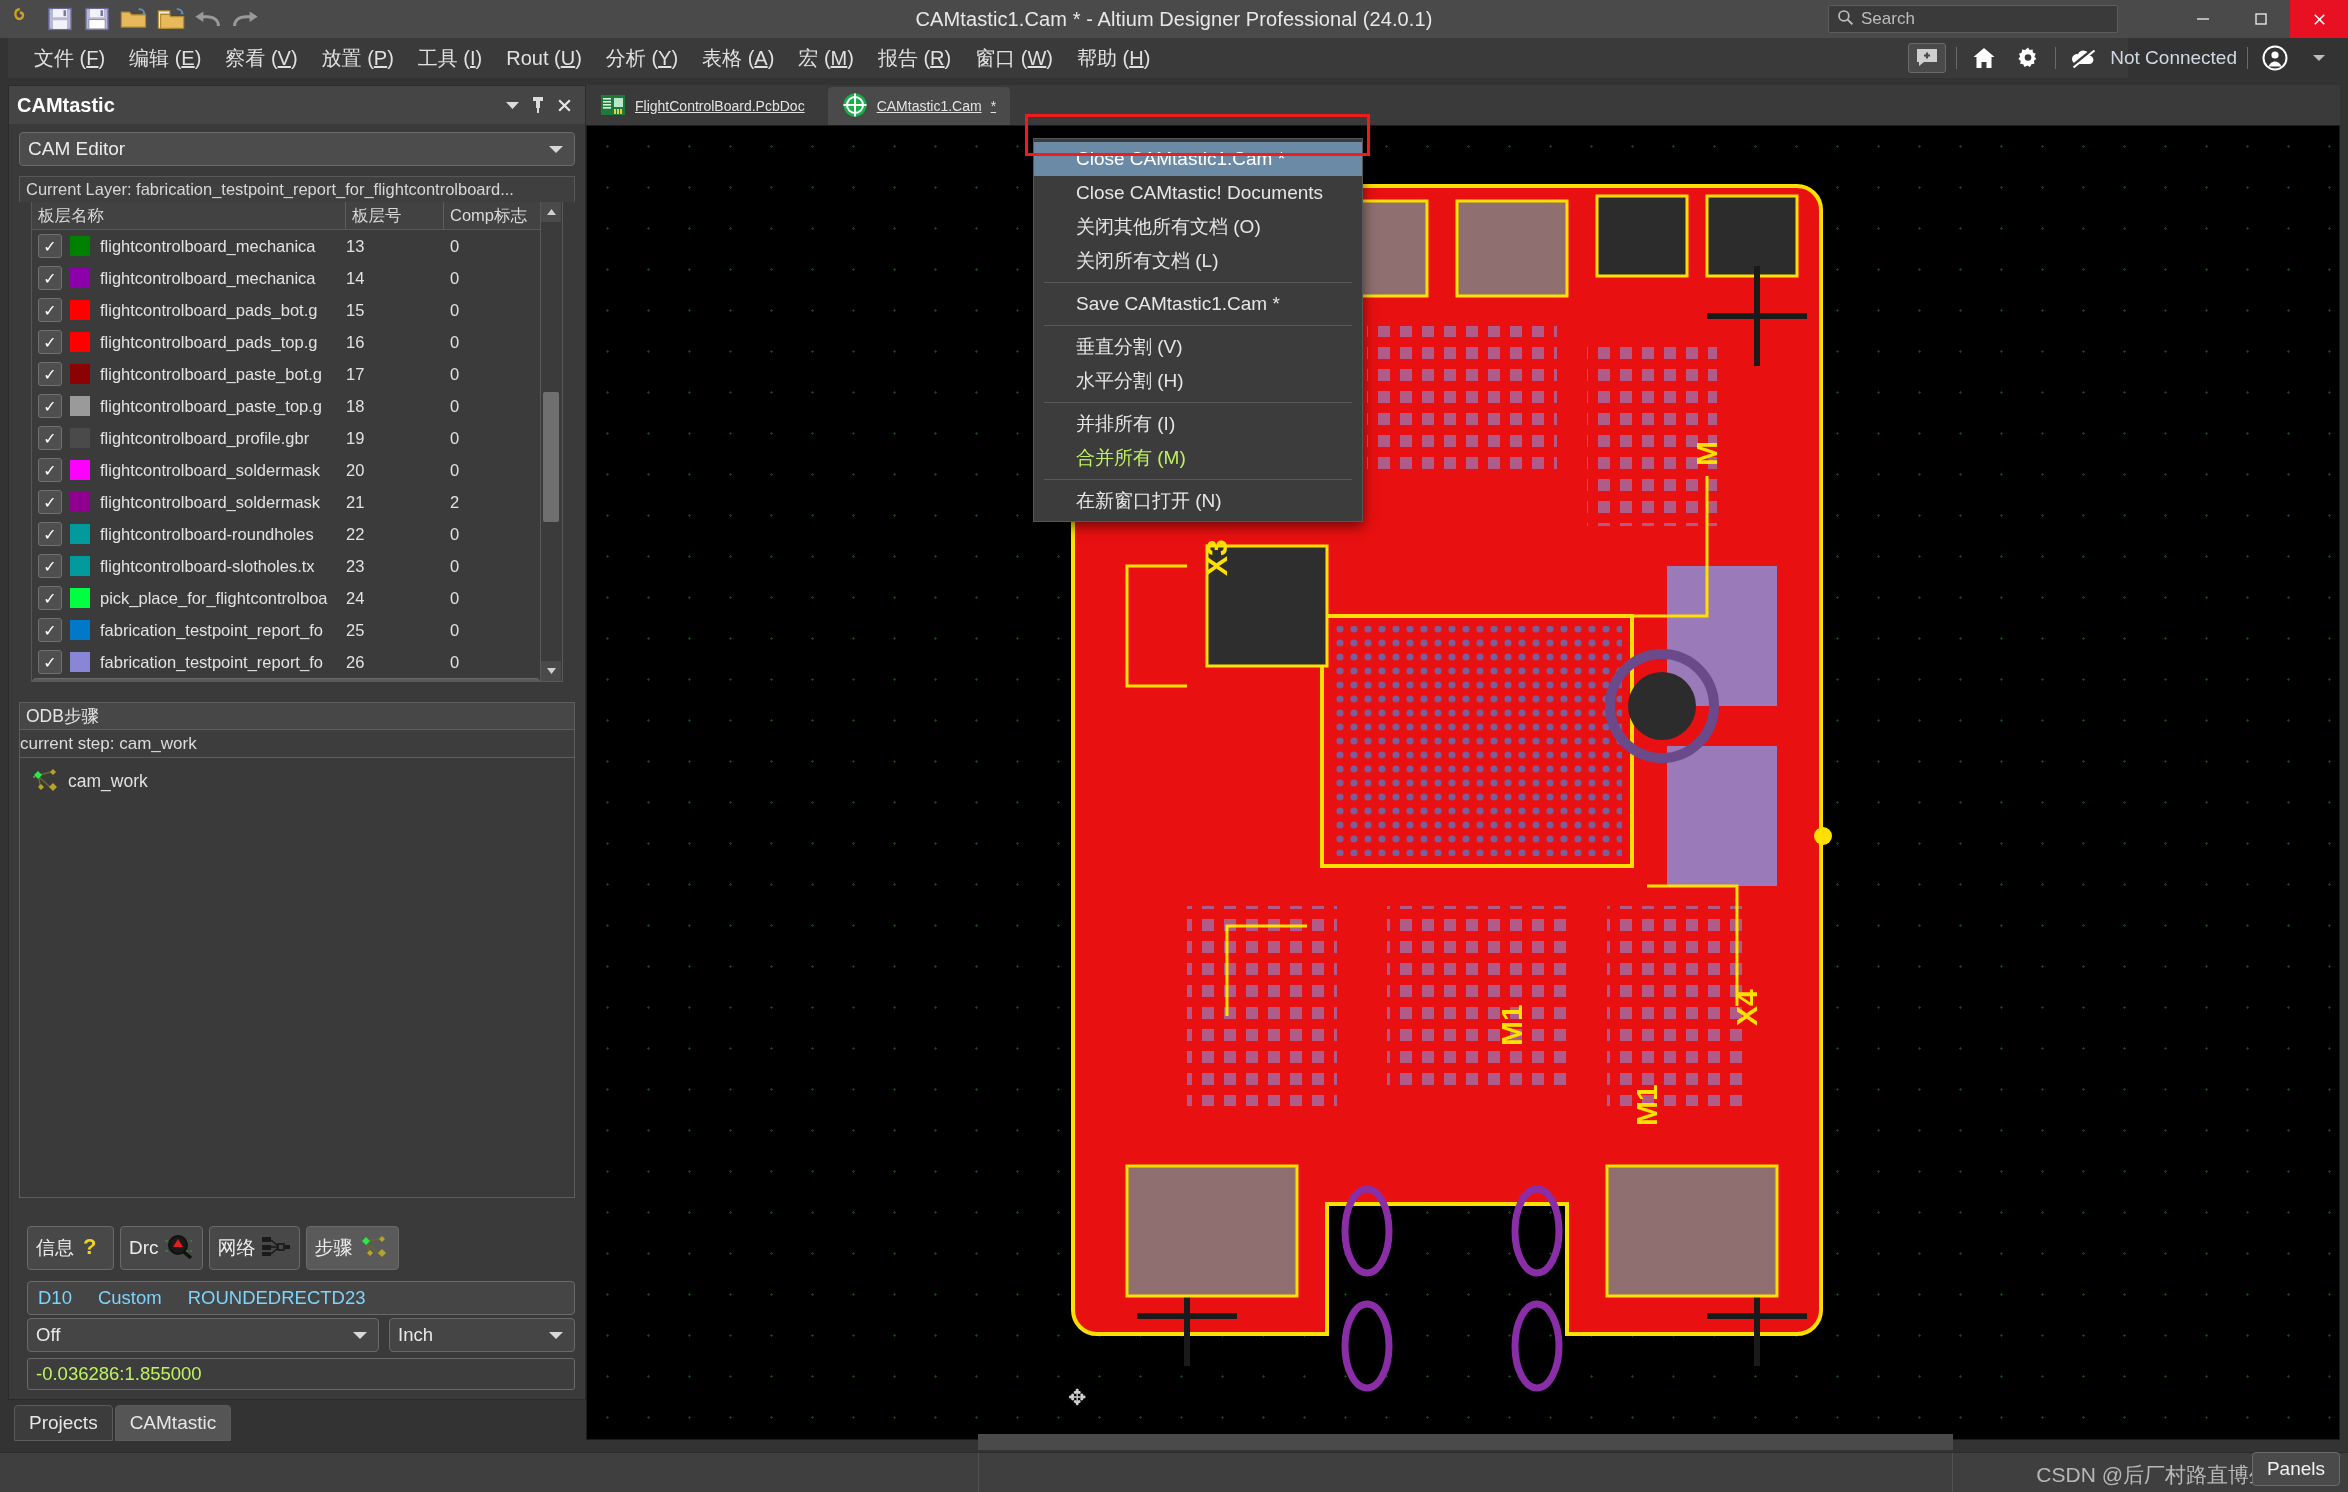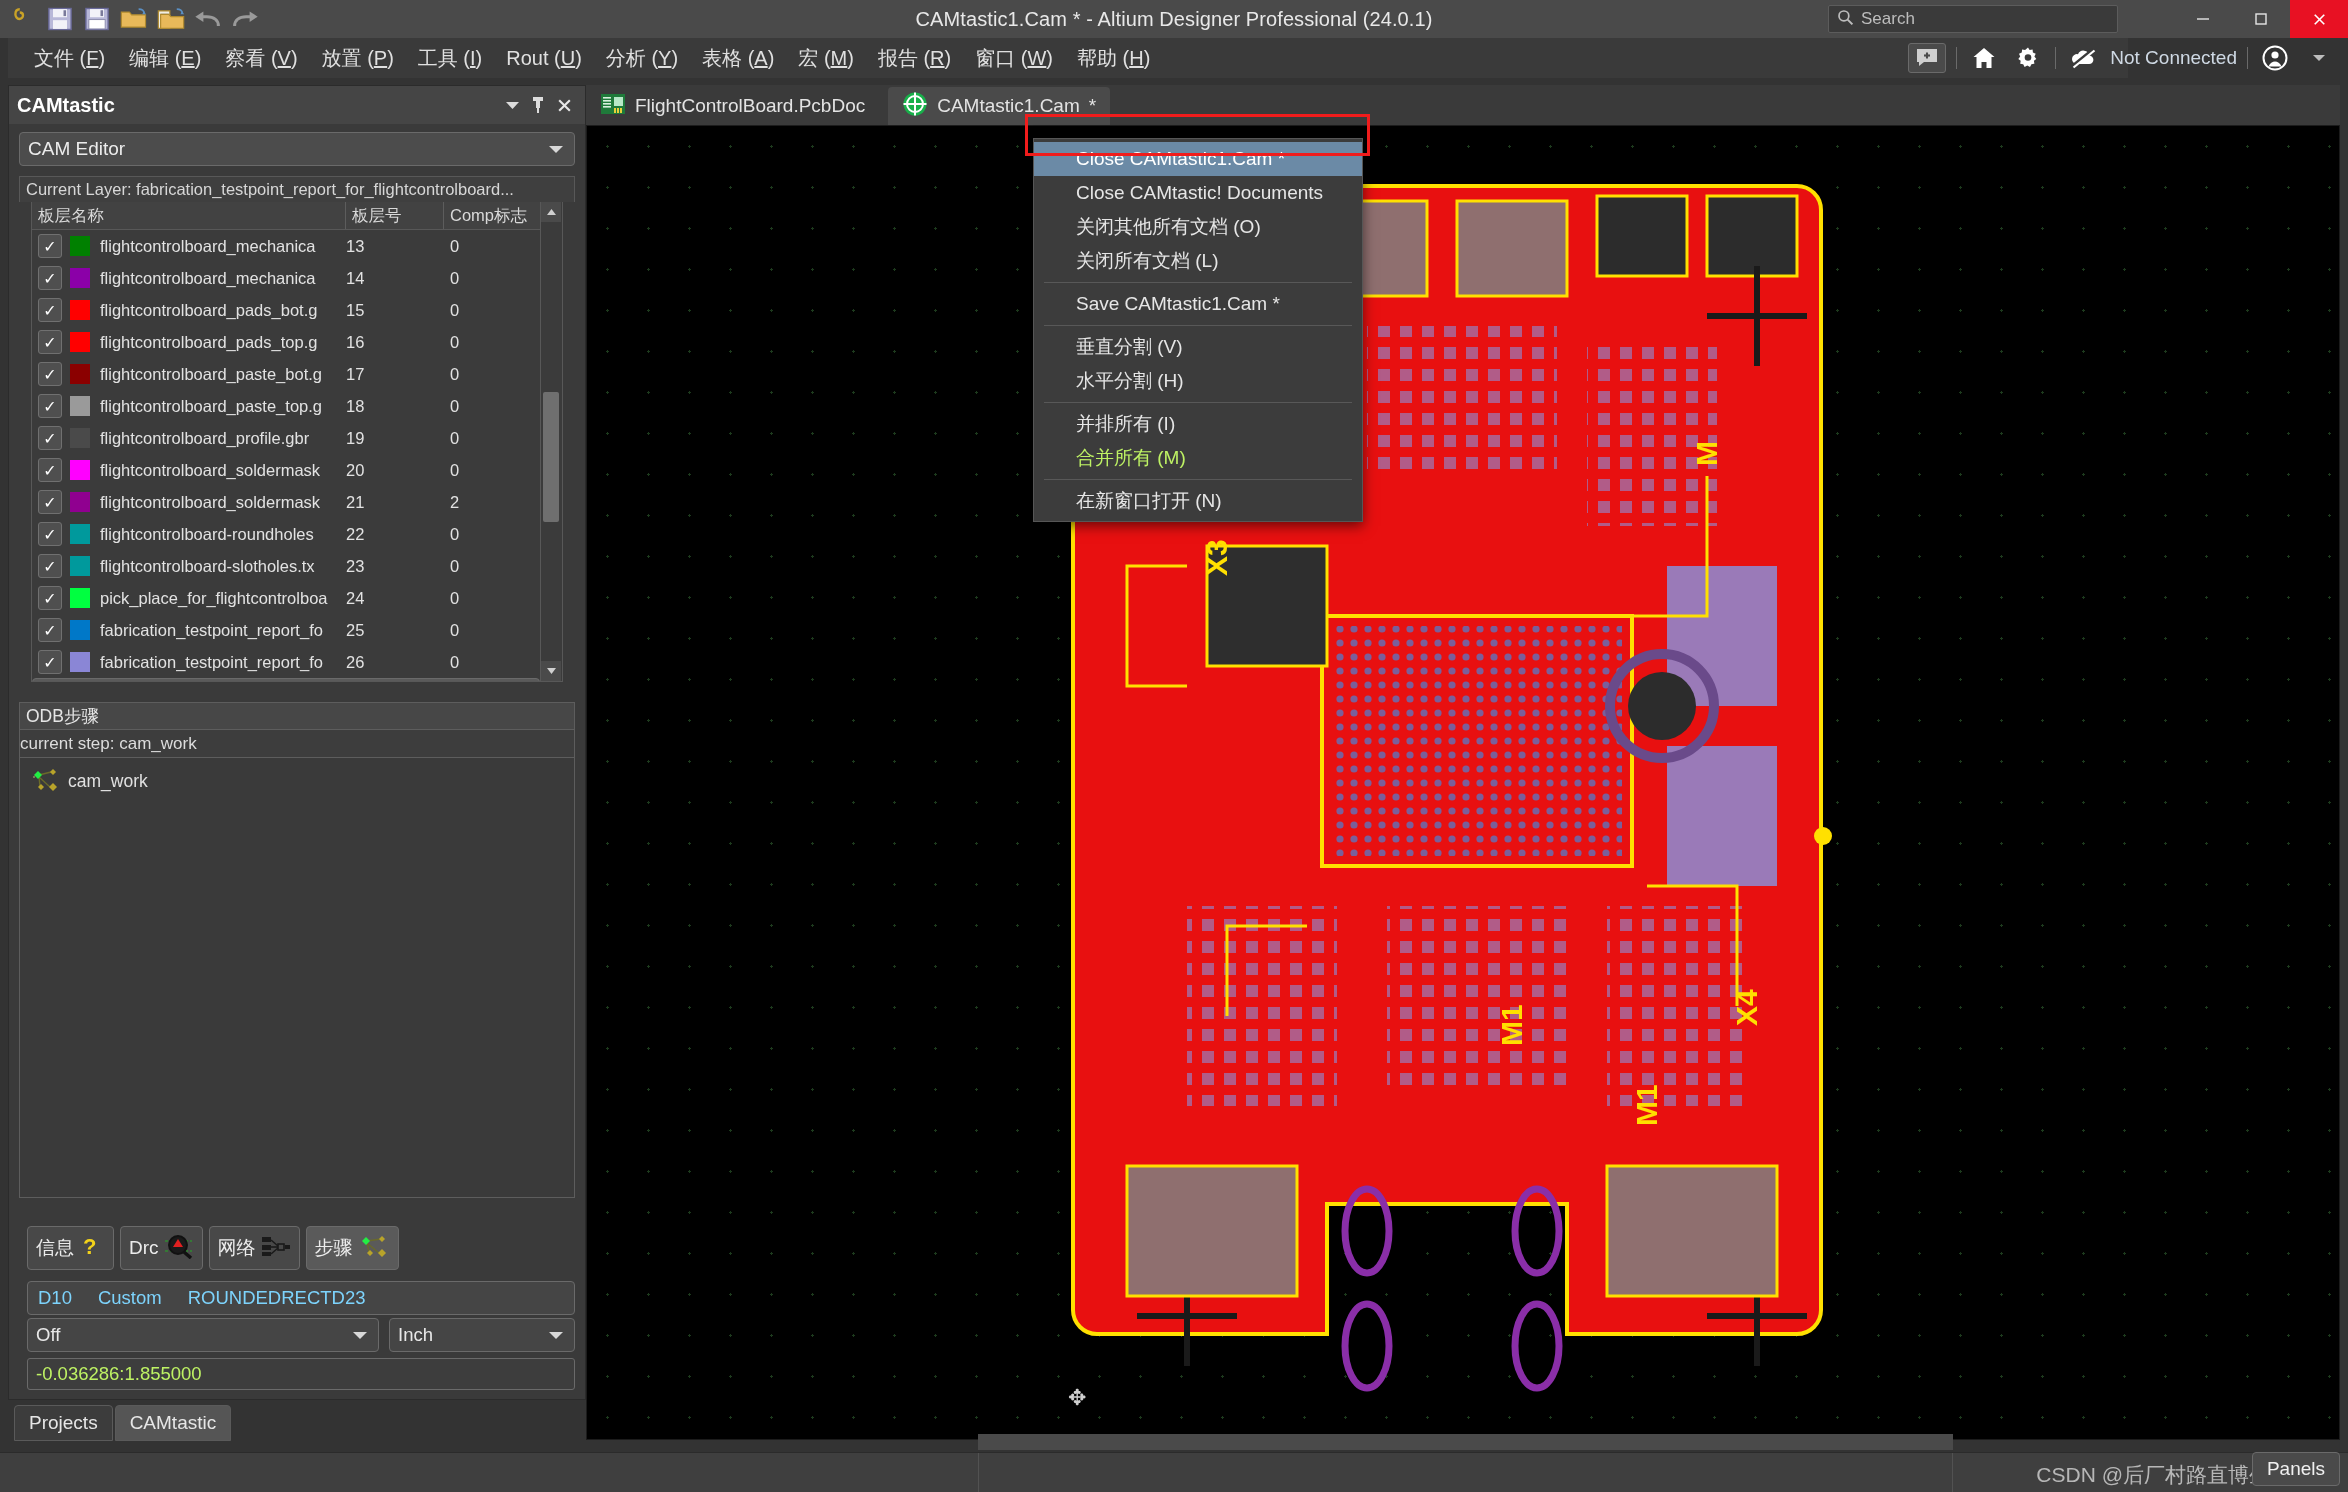--- a/index.html
+++ b/index.html
@@ -165,21 +165,21 @@
   }
   .btab.active { background: #555555; }
 
   
   .doctabs {
     position: absolute; left: 586px; top: 85px; width: 1754px; height: 40px;
     background: #3a3a3a; display: flex; align-items: flex-end;
   }
   .dtab {
     height: 38px; padding: 0 14px; display: flex; align-items: center; gap: 9px;
-    color: #e3e3e3; font-size: 19px; border-radius: 4px 4px 0 0;
+    color: #e3e3e3; font-size: 14px; border-radius: 4px 4px 0 0; text-decoration: underline;
   }
   .dtab.active { background: #4a4a4a; }
   .dtab .star { color: #e3e3e3; }
 
   
   .canvas {
     position: absolute; left: 586px; top: 125px; width: 1754px; height: 1315px;
     background: #000000; border: 1px solid #1c1c1c; overflow: hidden;
   }
   .grid-dots {

